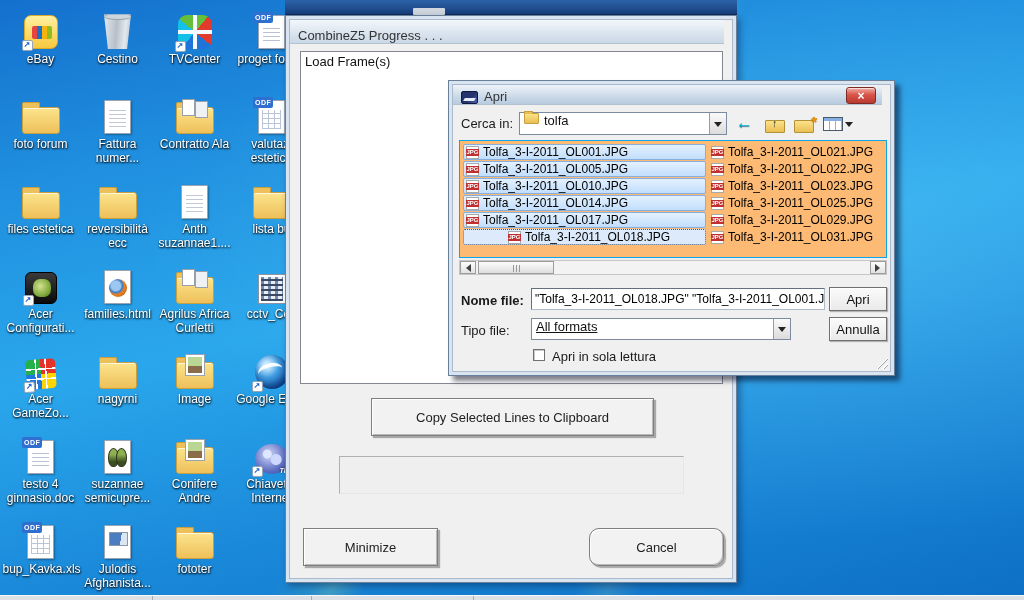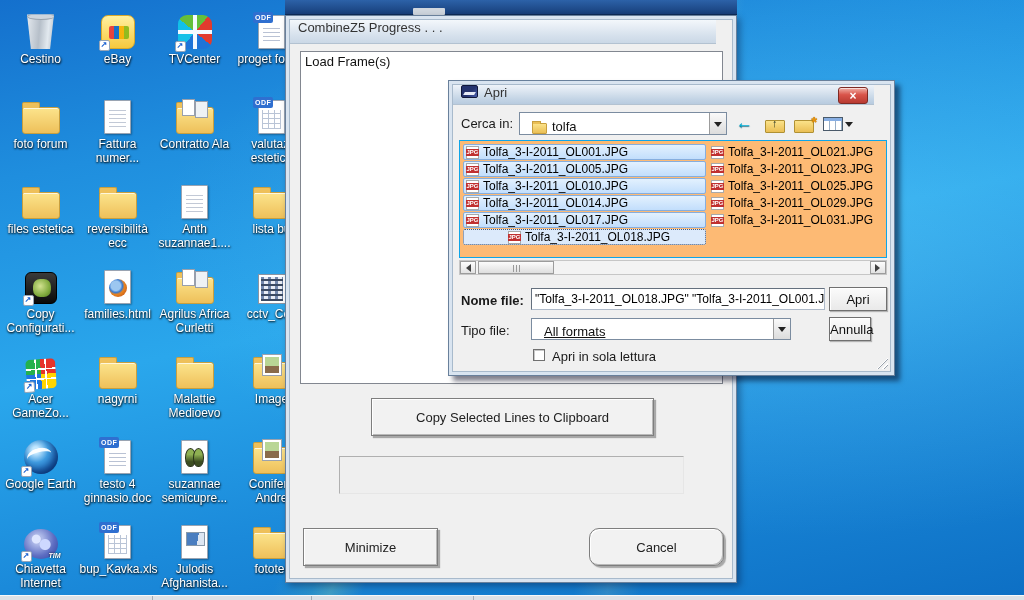--- a/index.html
+++ b/index.html
@@ -109,23 +109,23 @@
                repeating-linear-gradient(90deg,#7388ad 0 3px,#e8ecf4 3px 7px); }
 
   .sc { display:none; position:absolute; left:-3px; bottom:-3px; width:11px; height:11px;
     background:#fff; border:1px solid #96a5b8; border-radius:2px; }
   .icn.shortcut .sc { display:block; }
   .sc::before { content:"\2197"; position:absolute; left:1px; top:-1px; font-size:8px; font-weight:bold; color:#1c62d1; }
 
   
   .win { position:absolute; border:1px solid #69809b; background:#d9e4f0; }
   .win-inner { position:absolute; inset:3px; border:1px solid #a8bacc; background:#f0f0f0; }
-  .titlebar { position:absolute; left:0; right:16px; top:0; height:24px;
+  .titlebar { position:absolute; left:0; right:8px; top:0; height:24px;
     background:linear-gradient(#f3f7fb, #d5e0ec 70%, #cbd8e6); border-bottom:1px solid #b3c2d1;
-    display:flex; align-items:flex-start; padding:0 8px; font-size:13px; color:#333; }
+    display:flex; align-items:flex-end; padding:0 8px; font-size:13px; color:#333; }
 
   .behind-titlebar { position:absolute; left:285px; top:0; width:452px; height:15px; z-index:2;
     background:linear-gradient(#2c62a8, #173f7a); border-bottom:1px solid #0e2c58; }
   .behind-tab { position:absolute; left:128px; top:8px; width:32px; height:7px; background:#cfd6de; border-radius:1px; }
 
   
   .progress-window { left:285px; top:15px; width:452px; height:568px; z-index:3;
     box-shadow:3px 3px 7px rgba(0,0,30,.35); }
   .log-box { position:absolute; left:10px; top:31px; width:423px; height:333px; background:#fff;
     border:1px solid #828790; font-size:13px; color:#111; padding:2px 4px; }
@@ -145,22 +145,22 @@
   .dlg-icon { width:17px; height:13px; margin-right:6px; position:relative;
     background:linear-gradient(135deg,#24336e 55%, #4a5fae); border:1px solid #10173a; border-radius:2px; }
   .dlg-icon::after { content:""; position:absolute; left:2px; top:6px; width:11px; height:3px;
     background:#e8ecf8; transform:skewX(-30deg); }
   .close-btn { position:absolute; right:6px; top:2px; width:30px; height:17px; border-radius:3px;
     background:linear-gradient(#f0b0a6, #d9544a 45%, #b83a31); border:1px solid #7e2a24;
     color:#fff; font-size:12px; font-weight:bold; line-height:14px; text-align:center;
     box-shadow:inset 0 1px 0 rgba(255,255,255,.6); }
 
   .dlg-label { position:absolute; font-size:13px; color:#1a1a1a; }
-  .combo { position:absolute; background:#fff; border:1px solid #7b8ca0; display:flex; align-items:flex-end;
-    font-size:13px; color:#111; padding-left:12px; }
+  .combo { position:absolute; background:#fff; border:1px solid #7b8ca0; display:flex; align-items:flex-start;
+    font-size:13px; color:#111; padding-left:4px; }
   .combo .drop { margin-left:auto; width:17px; align-self:stretch; background:linear-gradient(#fafafa,#dcdcdc);
     border-left:1px solid #9c9c9c; display:flex; align-items:center; justify-content:center; }
   .caret { width:0; height:0; border:4px solid transparent; border-top:5px solid #222; margin-top:5px; }
   .mini-folder { width:15px; height:11px; background:linear-gradient(#fbe289,#eabf55); border:1px solid #c89f3e;
     border-radius:1px; margin-right:5px; position:relative; }
   .mini-folder::before { content:""; position:absolute; top:-3px; left:-1px; width:7px; height:2px;
     background:#eabf55; border:1px solid #c89f3e; border-bottom:none; }
 
   .tb { position:absolute; left:283px; top:29px; height:20px; display:flex; align-items:center; gap:9px; }
   .tb-item { position:relative; width:20px; height:16px; }
@@ -218,36 +218,36 @@
 </style>
 </head>
 <body>
 
 <div class="desktop"></div>
 
 <div class="desktop-grid">
 
     <div class="di-cell">
       <span class="icn-box">
-        <span class="icn recycle-bin"></span>
-      </span>
-      <span class="di-label">Cestino</span>
-    </div>
-
-    <div class="di-cell">
-      <span class="icn-box">
         <span class="icn ebay shortcut">
           <span class="sc"></span>
         </span>
       </span>
       <span class="di-label">eBay</span>
     </div>
 
     <div class="di-cell">
       <span class="icn-box">
+        <span class="icn recycle-bin"></span>
+      </span>
+      <span class="di-label">Cestino</span>
+    </div>
+
+    <div class="di-cell">
+      <span class="icn-box">
         <span class="icn tvcenter shortcut">
           <span class="sc"></span>
         </span>
       </span>
       <span class="di-label">TVCenter</span>
     </div>
 
     <div class="di-cell">
       <span class="icn-box">
         <span class="icn odf-doc"></span>
@@ -310,21 +310,21 @@
       </span>
       <span class="di-label">lista bu</span>
     </div>
 
     <div class="di-cell">
       <span class="icn-box">
         <span class="icn acer-config shortcut">
           <span class="sc"></span>
         </span>
       </span>
-      <span class="di-label">Copy Configurati...</span>
+      <span class="di-label">Acer Configurati...</span>
     </div>
 
     <div class="di-cell">
       <span class="icn-box">
         <span class="icn firefox-page"></span>
       </span>
       <span class="di-label">families.html</span>
     </div>
 
     <div class="di-cell">
@@ -350,26 +350,20 @@
       <span class="di-label">Acer GameZo...</span>
     </div>
 
     <div class="di-cell">
       <span class="icn-box">
         <span class="icn folder"></span>
       </span>
       <span class="di-label">nagyrni</span>
     </div>
 
-    <div class="di-cell">
-      <span class="icn-box">
-        <span class="icn folder"></span>
-      </span>
-      <span class="di-label">Malattie Medioevo</span>
-    </div>
 
     <div class="di-cell">
       <span class="icn-box">
         <span class="icn folder-photo"></span>
       </span>
       <span class="di-label">Image</span>
     </div>
 
     <div class="di-cell">
       <span class="icn-box">
@@ -511,20 +505,24 @@
             <span>Tolfa_3-I-2011_OL018.JPG</span>
           </div>
         </div>
       <div class="file-col col-right">
 
           <div class="file-row plain">
             <span class="jpg-icon"></span>
             <span>Tolfa_3-I-2011_OL021.JPG</span>
           </div>
 
+          <div class="file-row plain">
+            <span class="jpg-icon"></span>
+            <span>Tolfa_3-I-2011_OL022.JPG</span>
+          </div>
 
           <div class="file-row plain">
             <span class="jpg-icon"></span>
             <span>Tolfa_3-I-2011_OL023.JPG</span>
           </div>
 
           <div class="file-row plain">
             <span class="jpg-icon"></span>
             <span>Tolfa_3-I-2011_OL025.JPG</span>
           </div>
@@ -555,21 +553,21 @@
     <div class="field" style="left:78px; top:203px; width:294px; height:22px; line-height:16px;">"Tolfa_3-I-2011_OL018.JPG" "Tolfa_3-I-2011_OL001.JPG"</div>
     <button class="dlg-btn" style="left:376px; top:202px; width:58px; height:24px;">Apri</button>
 
     <span class="dlg-label" style="left:8px; top:238px;">Tipo file:</span>
     <div class="combo" style="left:78px; top:233px; width:260px; height:22px;text-decoration:underline;">
       <span>All formats</span>
       <span class="drop">
           <span class="caret"></span>
         </span>
     </div>
-    <button class="dlg-btn" style="left:376px; top:232px; width:42px; height:24px;">Annulla</button>
+    <button class="dlg-btn" style="left:376px; top:232px; width:58px; height:24px;">Annulla</button>
 
     <span class="checkbox" style="left:80px; top:264px;"></span>
     <span class="dlg-label" style="left:99px; top:264px;">Apri in sola lettura</span>
 
     <span class="grip"></span>
   </div>
 </div>
 
 <div class="taskbar">
   <span class="tb-sep" style="left:152px;"></span>

